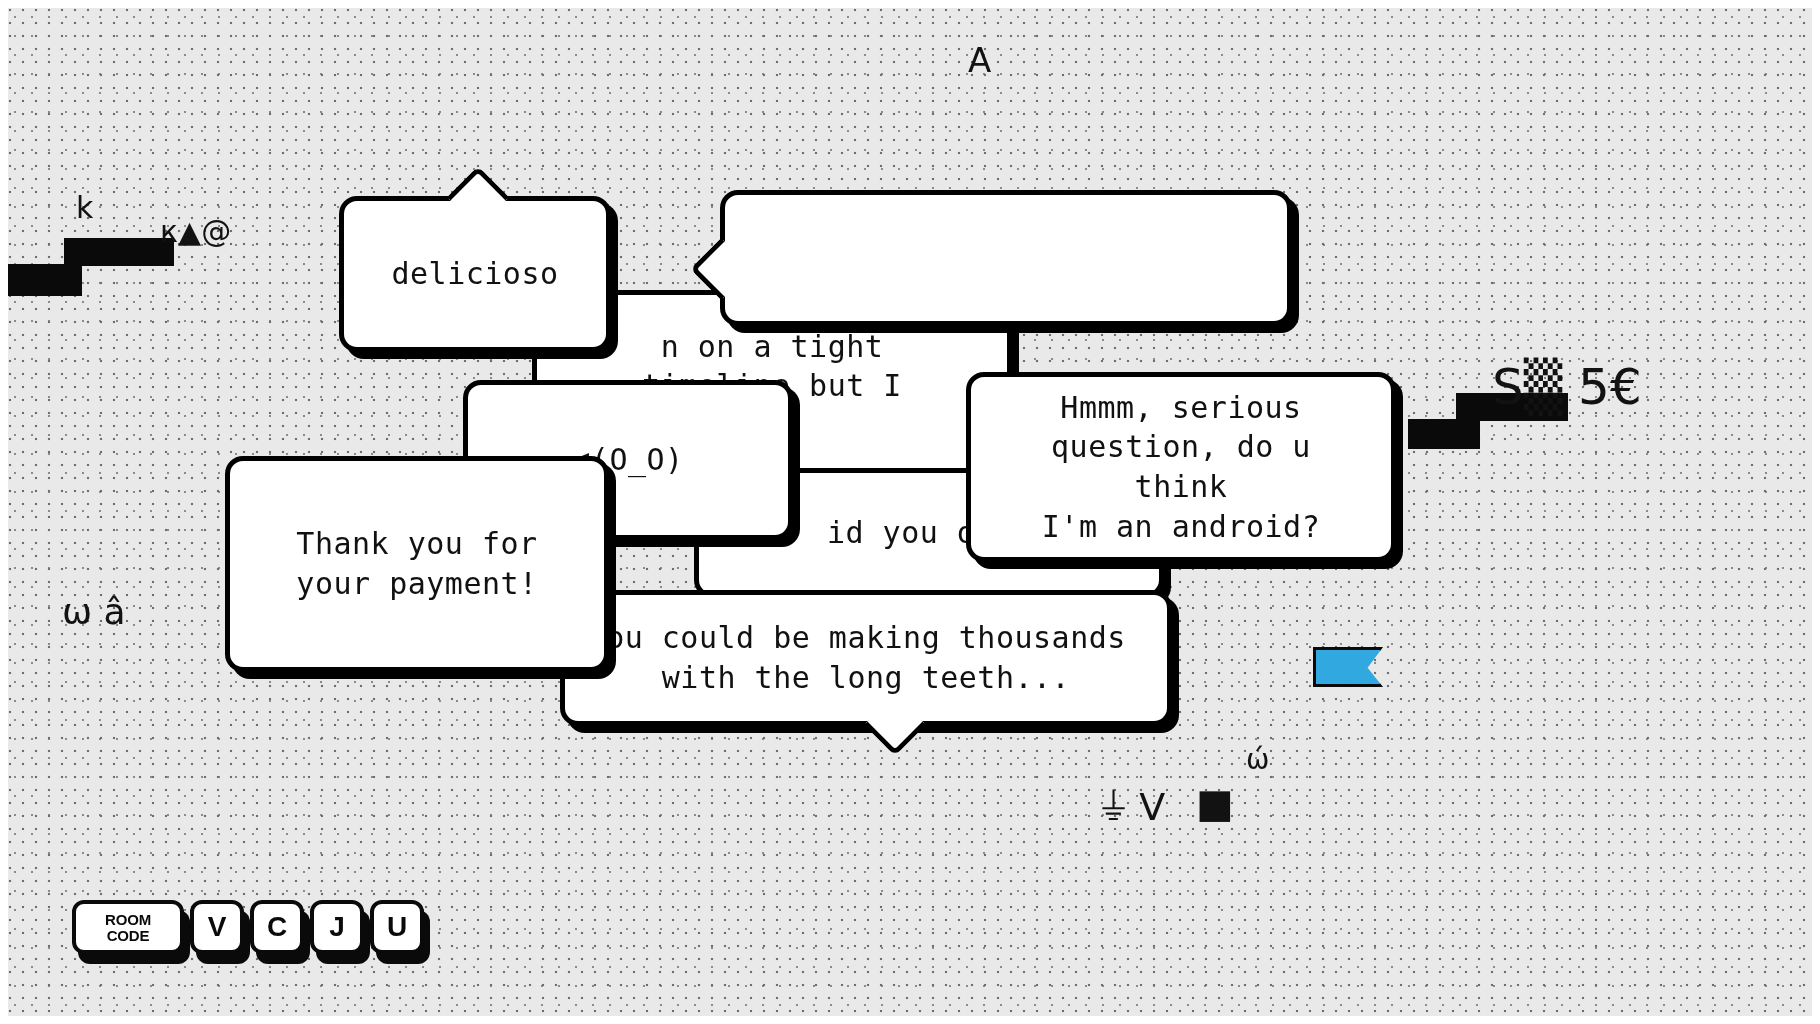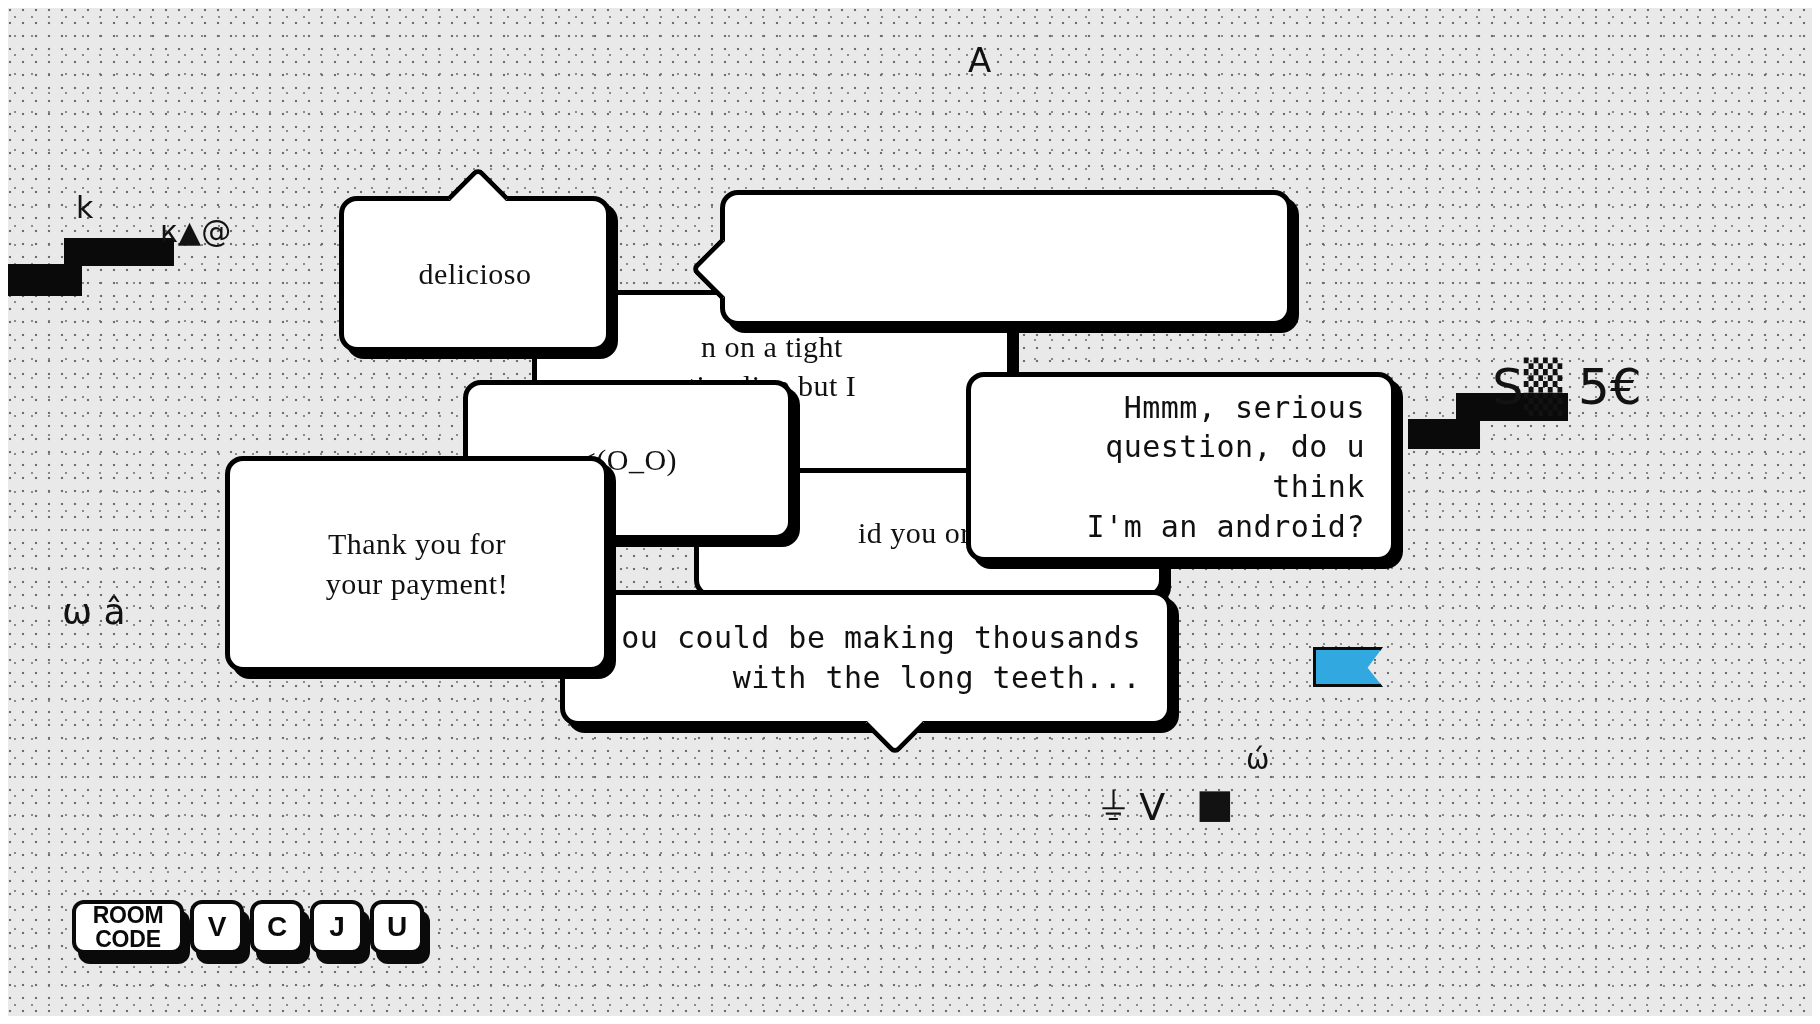--- a/index.html
+++ b/index.html
@@ -44,22 +44,22 @@
   }
   .bubble .btxt {
     width: 100%;
     padding: 0 26px;
     font-size: 30px;
     line-height: 1.32;
     letter-spacing: 0.5px;
     color: #111111;
     white-space: pre-line;
   }
-  .bubble.center .btxt { text-align: center; font-family: Liberation Serif, serif; }
-  .bubble.left  .btxt { text-align: right; }
+  .bubble.center .btxt { text-align: center; }
+  .bubble.left  .btxt { text-align: center; }
 
   
   .tail {
     position: absolute;
     width: 44px;
     height: 44px;
     background: #ffffff;
     border: 5px solid #000000;
     transform: rotate(45deg);
     box-sizing: border-box;
@@ -112,21 +112,21 @@
     align-items: center;
     justify-content: center;
     font-family: "Liberation Sans", sans-serif;
     font-weight: bold;
     color: #0a0a0a;
     box-sizing: border-box;
   }
   .key.label {
     width: 112px;
     height: 54px;
-    font-size: 23px;
+    font-size: 15px;
     line-height: 1.03;
     text-align: center;
     letter-spacing: -0.2px;
     white-space: pre-line;
     padding-top: 1px;
   }
   .key.char {
     width: 54px;
     height: 54px;
     font-size: 28px;

